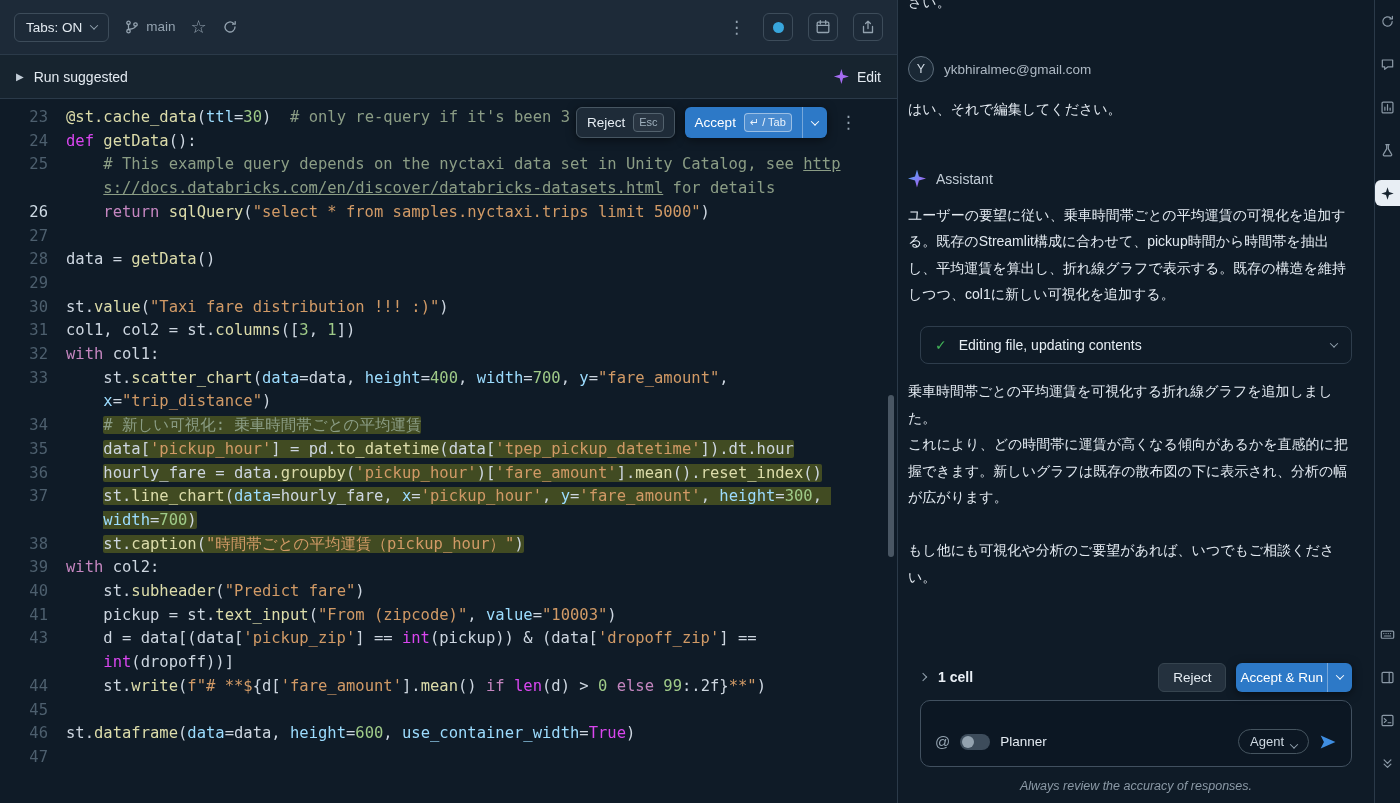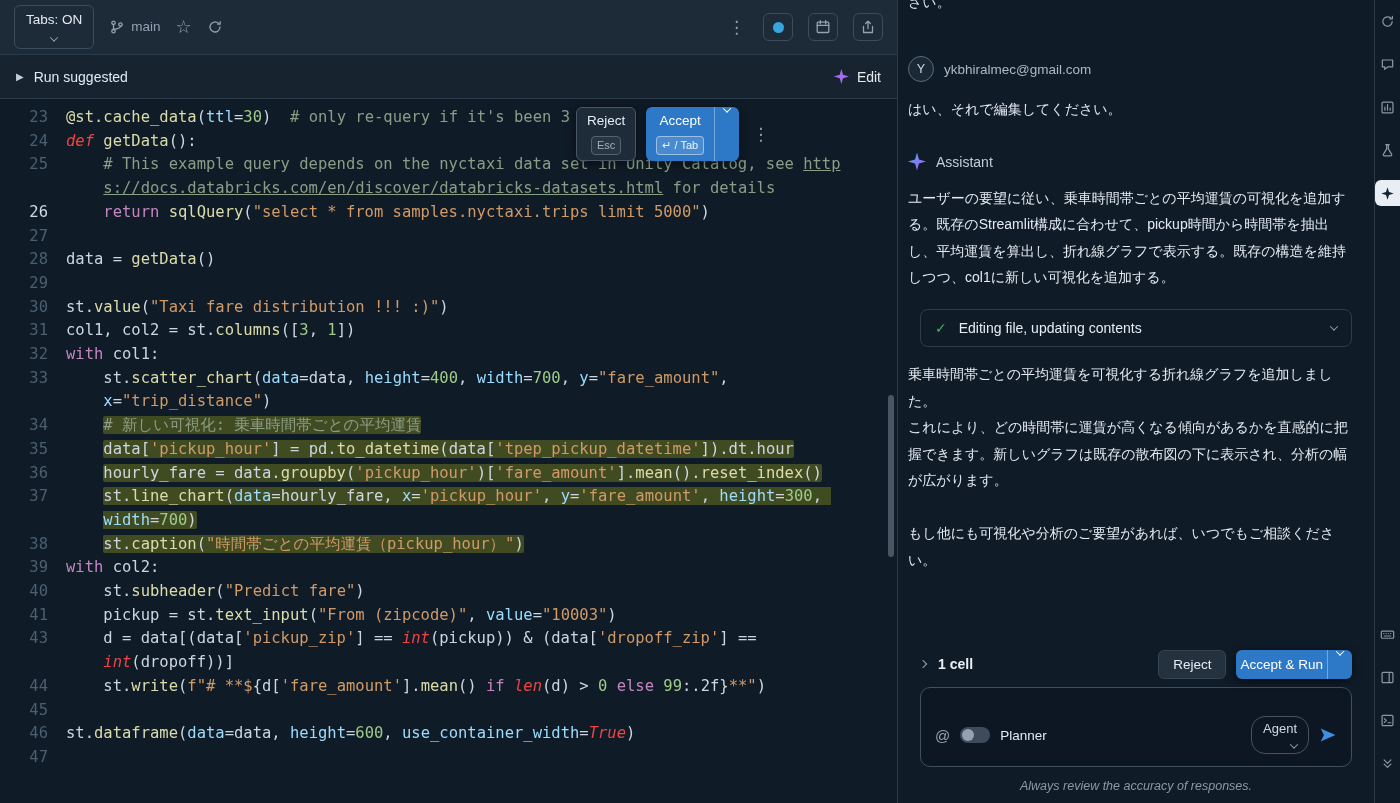--- a/index.html
+++ b/index.html
@@ -2,21 +2,21 @@
 <html><head>
 <meta charset="utf-8">
 <style>
   * { box-sizing: border-box; margin: 0; padding: 0; }
   html,body { width:1400px; height:803px; overflow:hidden; }
   body {
     background:#0f1b27; color:#dfe7ee;
     font-family:"Liberation Sans","DejaVu Sans",sans-serif;
     font-size:14px;
   }
-  button { font-family:inherit; cursor:pointer;flex-direction:column; }
+  button { font-family:inherit; cursor:pointer; }
   .app { display:flex; width:1400px; height:803px; }
   .spacer { flex:1; }
 
   
   .left { width:897px; flex:none; display:flex; flex-direction:column; background:#0f1b27; }
   .toolbar { height:55px; flex:none; display:flex; align-items:center; gap:15px;
     padding:0 14px; background:#1d2a38; border-bottom:1px solid #2b3a49; }
   .tabs-btn { display:flex; align-items:center; gap:9px; background:transparent;
     border:1px solid #3d4c5a; border-radius:6px; color:#e3eaf1; font-size:13.5px; padding:6px 11px; }
   .branch { display:flex; gap:6px; color:#93a2af; font-size:13.5px; }
@@ -47,21 +47,21 @@
 
   
   .editor { position:relative; flex:1; overflow:hidden; padding-top:7px; background:#0f1b27;
     font-family:"DejaVu Sans Mono","Liberation Mono",monospace; font-size:15.5px; line-height:23.7px; }
   .line-row { display:flex; }
   .gutter { flex:0 0 66px; text-align:right; padding-right:18px; color:#4d5f6e; user-select:none; }
   .gutter.active { color:#cdd9e3; }
   .code { flex:1; white-space:pre-wrap; overflow-wrap:break-word; padding-right:34px;
     color:#cdd6e0; min-height:23.7px; }
   .hl { background:#414b22; border-radius:2px; }
-  .tk-p { color:#cdd6e0; } .tk-k { color:#c586c0; } .tk-kb { color:#ef4444;font-style:italic; }
+  .tk-p { color:#cdd6e0; } .tk-k { color:#c586c0; } .tk-kb { color:#d946ef; }
   .tk-f { color:#dcdcaa; } .tk-s { color:#d19a66; } .tk-n { color:#9fca88; }
   .tk-a { color:#9cdcfe; } .tk-d { color:#dcdcaa; }
   .tk-c { color:#8b9d85; }
   .tk-u { color:#8b9d85; text-decoration:underline; word-break:break-all; }
 
   .scroll-thumb { position:absolute; right:3px; top:296px; width:6px; height:162px;
     border-radius:3px; background:rgba(145,160,173,.45); }
 
   .diff-popup { position:absolute; top:8px; left:576px; display:flex; align-items:center; gap:10px;
     font-family:"Liberation Sans","DejaVu Sans",sans-serif; }
@@ -80,21 +80,21 @@
   
   .chat { width:477px; flex:none; display:flex; flex-direction:column; background:#0f1b27;
     border-left:1px solid #2b3a49; overflow:hidden; }
   .chat-scroll { flex:1; overflow:hidden; padding:0 20px 0 10px; }
   .prev-tail { margin-top:-6px; font-size:14px; }
   .user-row { margin-top:44px; display:flex; align-items:center; gap:10px; }
   .avatar { width:26px; height:26px; border-radius:50%; border:1px solid #5c6c7a; flex:none;
     display:flex; align-items:center; justify-content:center; font-size:12.5px; color:#cfd9e2; background:#1a2835; }
   .user-name { color:#aeb9c4; font-size:13.5px; }
   .msg { margin-top:14px; font-size:14px; line-height:1.9; color:#e3eaf1; }
-  .asst-row { margin-top:30px; display:flex; align-items:center; gap:10px; }
+  .asst-row { margin-top:47px; display:flex; align-items:center; gap:10px; }
   .asst-name { color:#c2cdd7; font-size:14px; }
   .task-box { margin:18px 2px 4px 12px; display:flex; align-items:center; gap:12px;
     border:1px solid #2e3d4c; border-radius:8px; padding:10px 14px; }
   .check { color:#41b257; font-size:14px; font-weight:bold; }
   .task-label { font-size:14px; color:#e6edf3; flex:1; }
   .chat-bottom { flex:none; padding:0 22px; }
   .cells-row { display:flex; align-items:center; gap:10px; height:42px; }
   .cells-label { font-weight:700; font-size:14px; margin-left:2px; color:#e9eff5; }
   .reject2 { background:#24313e; border:1px solid #36444f; border-radius:6px; color:#e6edf3;
     font-size:13.5px; padding:6px 14px; }

